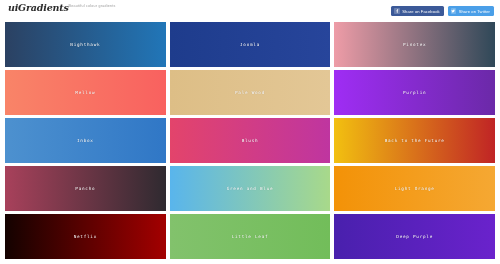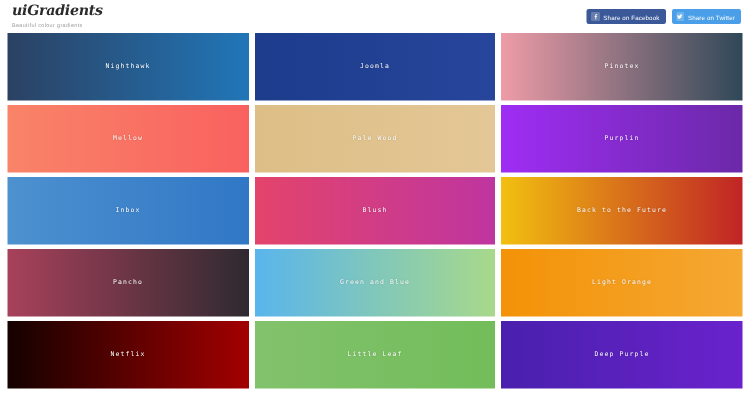--- a/index.html
+++ b/index.html
@@ -26,21 +26,21 @@
     background: #ffffff;
     display: flex;
     align-items: flex-start;
     justify-content: space-between;
     padding: 2px 6px 0 6px;
     position: relative;
   }
 
   .brand {
     display: flex;
-    flex-direction: column;
+    flex-direction: row;
     justify-content: space-between;
     padding-left: 2px;
   }
 
   .brand-logo {
     font-family: "DejaVu Serif", serif;
     font-style: italic;
     font-weight: bold;
     font-size: 9.5px;
     color: #2b2b2b;

